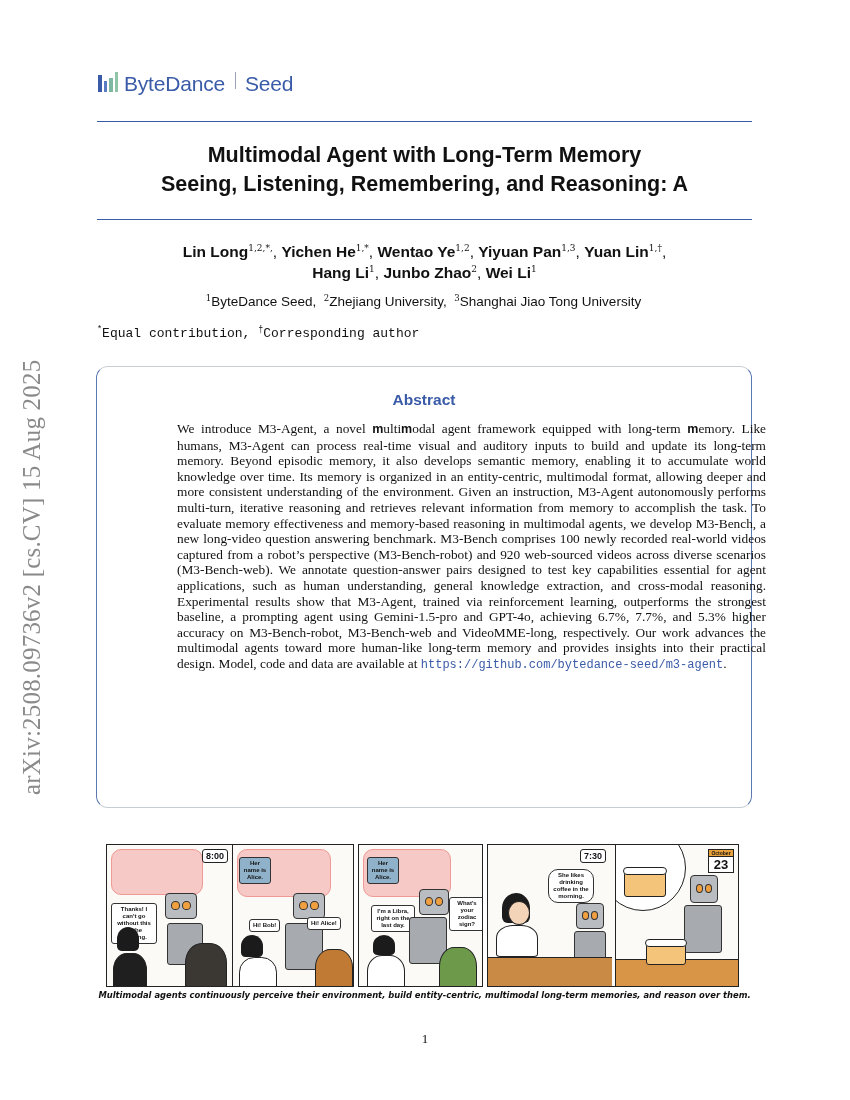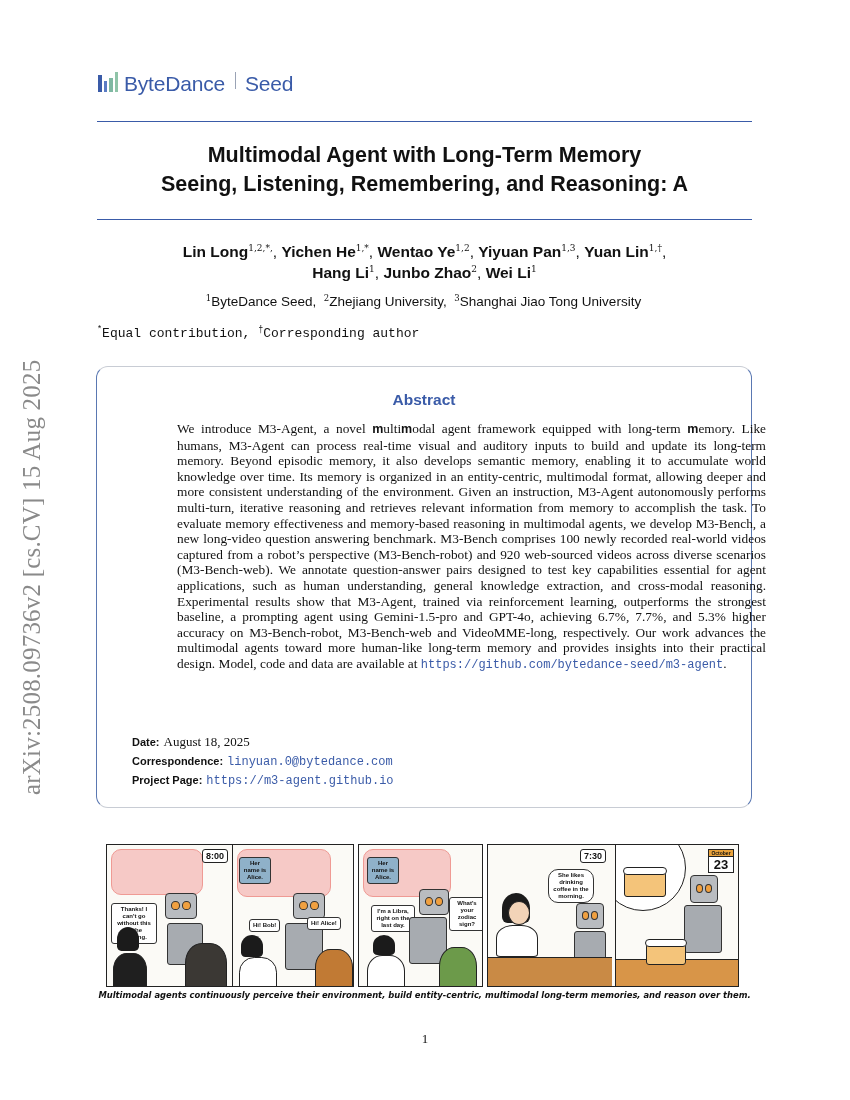--- a/index.html
+++ b/index.html
@@ -106,34 +106,20 @@
   <sup>*</sup><span>Equal contribution,</span>
   <sup>†</sup><span>Corresponding author</span>
 </div>
 
 <div class="arxiv">arXiv:2508.09736v2  [cs.CV]  15 Aug 2025</div>
 
 <div class="abstract-box">
   <div class="abstract-title">Abstract</div>
   <div class="abstract-body"><span>We introduce M3-Agent, a novel </span><span class="hl">m</span><span>ulti</span><span class="hl">m</span><span>odal agent framework equipped with long-term </span><span class="hl">m</span><span>emory. Like humans, M3-Agent can process real-time visual and auditory inputs to build and update its long-term memory.  Beyond episodic memory, it also develops semantic memory, enabling it to accumulate world knowledge over time.  Its memory is organized in an entity-centric, multimodal format, allowing deeper and more consistent understanding of the environment. Given an instruction, M3-Agent autonomously performs multi-turn, iterative reasoning and retrieves relevant information from memory to accomplish the task. To evaluate memory effectiveness and memory-based reasoning in multimodal agents, we develop M3-Bench, a new long-video question answering benchmark. M3-Bench comprises 100 newly recorded real-world videos captured from a robot’s perspective (M3-Bench-robot) and 920 web-sourced videos across diverse scenarios (M3-Bench-web). We annotate question-answer pairs designed to test key capabilities essential for agent applications, such as human understanding, general knowledge extraction, and cross-modal reasoning. Experimental results show that M3-Agent, trained via reinforcement learning, outperforms the strongest baseline, a prompting agent using Gemini-1.5-pro and GPT-4o, achieving 6.7%, 7.7%, and 5.3% higher accuracy on M3-Bench-robot, M3-Bench-web and VideoMME-long, respectively.  Our work advances the multimodal agents toward more human-like long-term memory and provides insights into their practical design. Model, code and data are available at </span><span class="mono">https://github.com/bytedance-seed/m3-agent</span><span>.</span></div>
 
-  <div class="meta">
-    <div>
-      <span class="lbl">Date:</span>
-      <span class="val">August 18, 2025</span>
-    </div>
-    <div>
-      <span class="lbl">Correspondence:</span>
-      <span class="mono">linyuan.0@bytedance.com</span>
-    </div>
-    <div>
-      <span class="lbl">Project Page:</span>
-      <span class="mono">https://m3-agent.github.io</span>
-    </div>
-  </div>
 </div>
 
 <div class="figure">
 
   <div class="panel" style="left:0;width:130px">
     <div class="bubble" style="left:4px;top:4px;width:90px;height:44px"></div>
     <div class="clock" style="left:95px;top:4px">8:00</div>
     <div class="speech" style="left:4px;top:58px;width:38px">Thanks! I can't go without this in the morning.</div>
     <div class="robot-head" style="left:58px;top:48px;width:30px;height:24px"></div>
     <div class="robot-body" style="left:60px;top:78px;width:34px;height:40px"></div>

